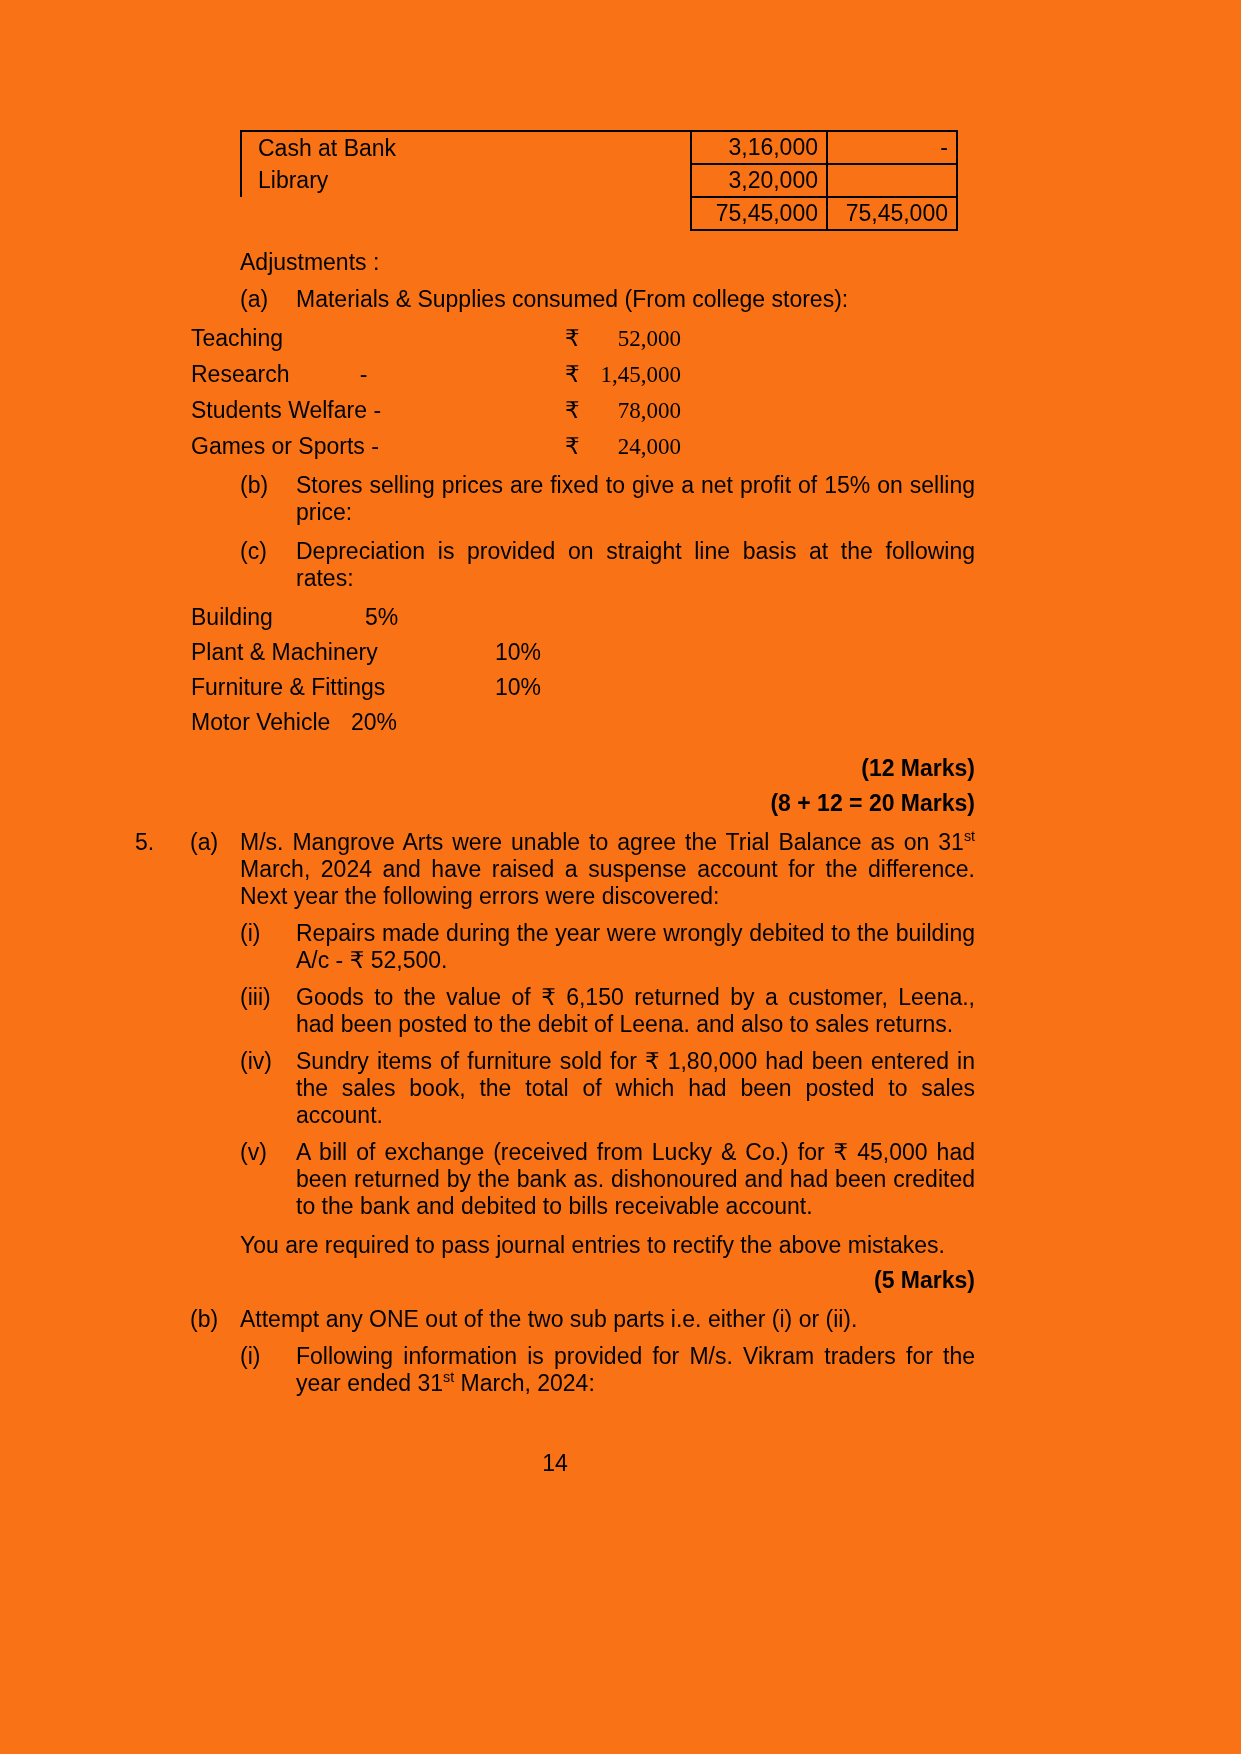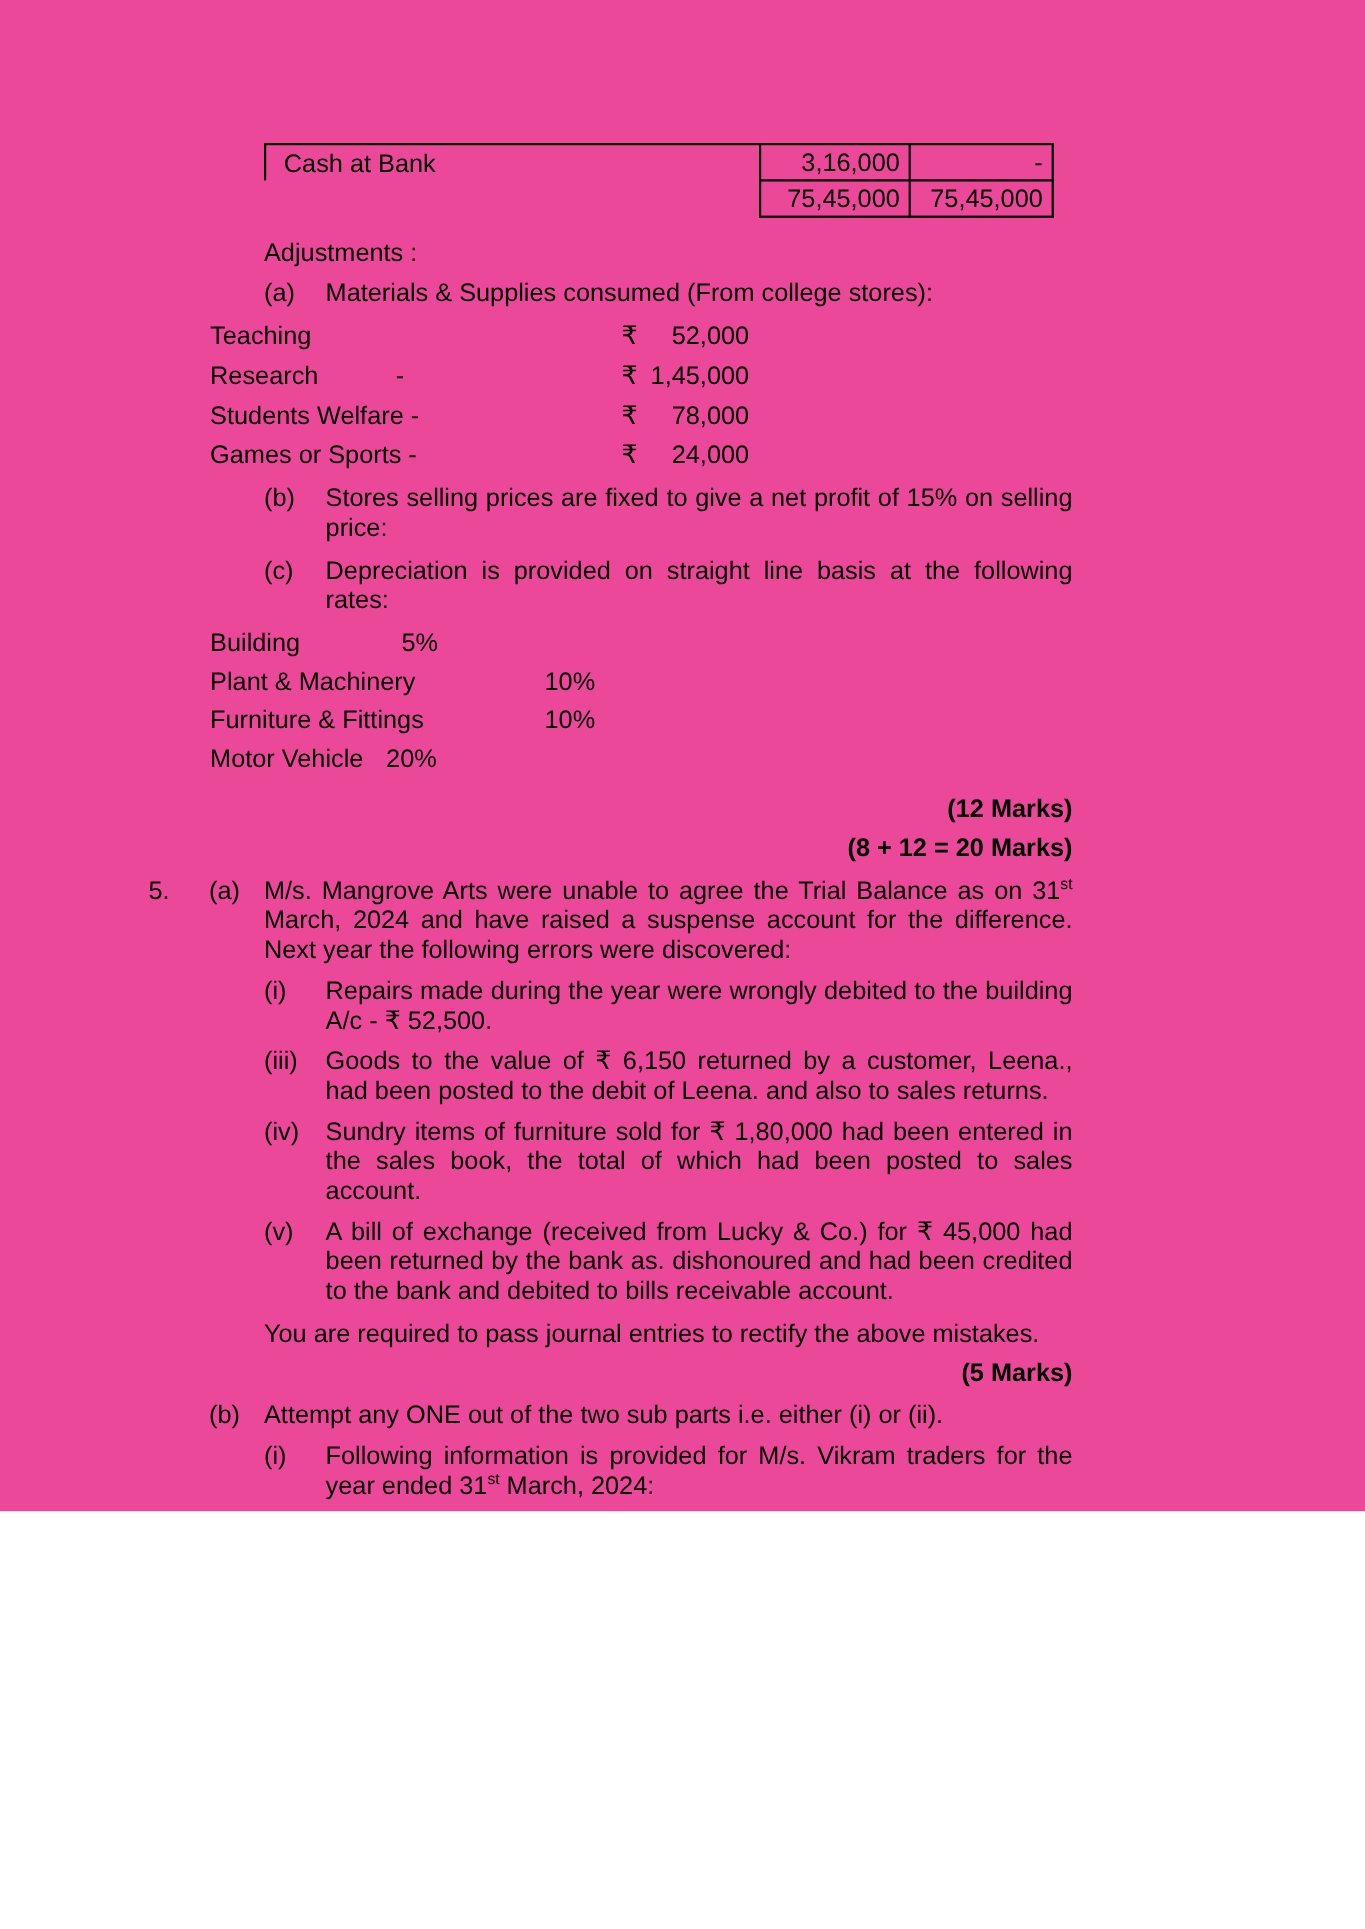--- a/index.html
+++ b/index.html
@@ -5,22 +5,22 @@
   * { box-sizing: border-box; }
   html, body { margin: 0; padding: 0; background: #fff; }
   body {
     font-family: "Liberation Sans", "DejaVu Sans", sans-serif;
     font-size: 23px;
     color: #000;
   }
   .page {
     position: relative;
     width: 1241px;
-    height: 1374px;
-    background: #ec4899;
+    height: 1754px;
+    background: #f97316;
     overflow: hidden;
   }
   .content {
     position: absolute;
     left: 135px;
     top: 130px;
     width: 840px;
   }
   
   .tb-table {
@@ -50,21 +50,21 @@
   .lbl-row .item-text { flex: 1; }
   .amount-line {
     display: flex;
     margin-left: 56px;            
     margin-top: 9px;
     line-height: 27px;
   }
   .amount-line.first { margin-top: 12px; }
   .amount-line .item-name { flex: 0 0 374px; white-space: pre; }
   .amount-line .currency { flex: 0 0 26px; }
-  .amount-line .amount { flex: 0 0 90px; text-align: right; }
+  .amount-line .amount { flex: 0 0 90px; text-align: right; font-family: Liberation Serif, serif; }
   .para-block { margin-top: 12px; }
   .rates { margin-left: 56px; margin-top: 12px; }
   .rate-line { display: flex; line-height: 27px; margin-bottom: 8px; }
   .rname1 { flex: 0 0 174px; }
   .rname23 { flex: 0 0 304px; }
   .rname4 { flex: 0 0 160px; }
   .marks { font-weight: bold; margin-top: 46px; }
   .marks-right { margin-left: auto; }
   .marks-total { text-align: right; font-weight: bold; margin-top: 8px; line-height: 27px; }
   
@@ -94,20 +94,25 @@
   <div class="content">
 
     <table class="tb-table">
       <tbody>
         <tr>
           <td class="lbl b-left b-top">Cash at Bank</td>
           <td class="amt amt1 b-top">3,16,000</td>
           <td class="amt amt2 b-top">-</td>
         </tr>
         <tr>
+          <td class="lbl b-left">Library</td>
+          <td class="amt amt1">3,20,000</td>
+          <td class="amt amt2"></td>
+        </tr>
+        <tr>
           <td class="lbl"></td>
           <td class="amt amt1">75,45,000</td>
           <td class="amt amt2">75,45,000</td>
         </tr>
       </tbody>
     </table>
 
     <div class="sec adj-heading">Adjustments :</div>
 
     <div class="sec lbl-row">

